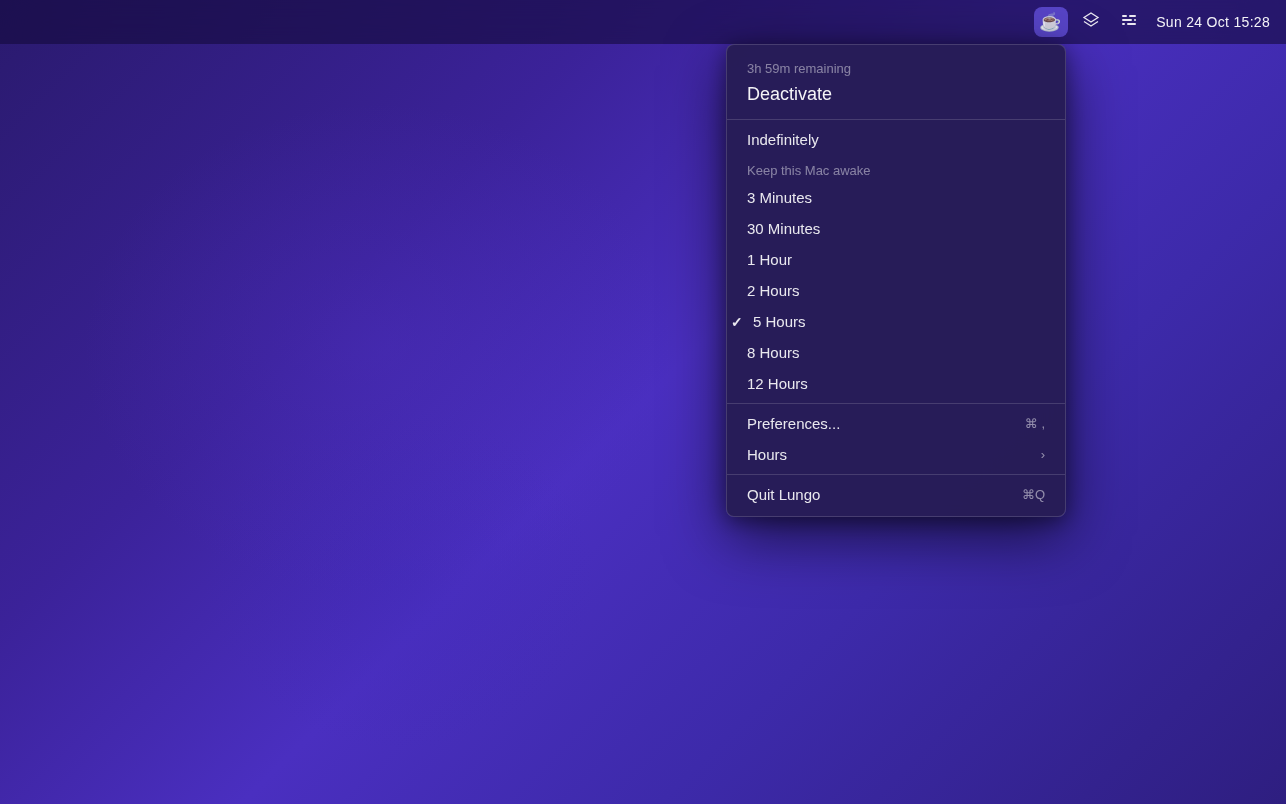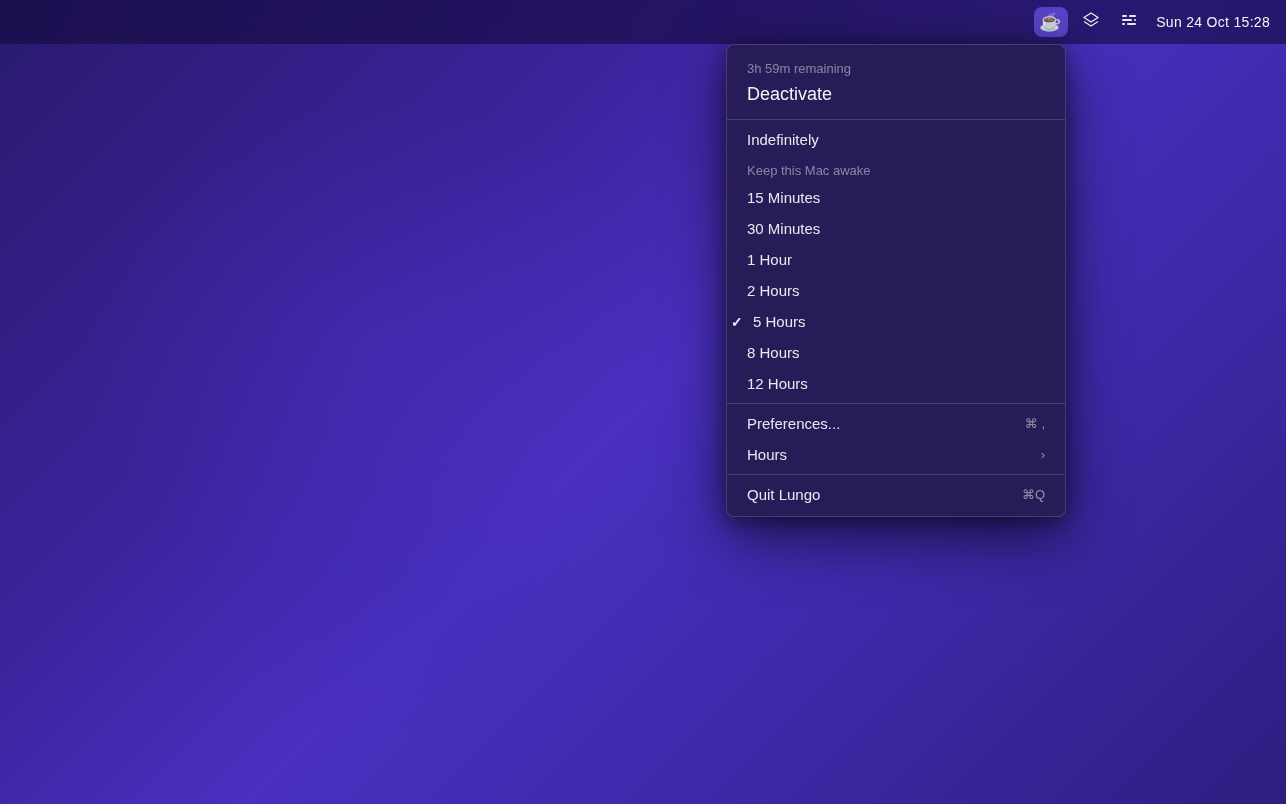--- a/index.html
+++ b/index.html
@@ -205,21 +205,21 @@
 
   <div class="menu-item">
     <span class="menu-item-label">Indefinitely</span>
   </div>
 
   <div class="menu-item section-header">
     <span>Keep this Mac awake</span>
   </div>
 
   <div class="menu-item">
-    <span class="menu-item-label">15 Minutes</span>
+    <span class="menu-item-label">3 Minutes</span>
   </div>
 
   <div class="menu-item">
     <span class="menu-item-label">30 Minutes</span>
   </div>
 
   <div class="menu-item">
     <span class="menu-item-label">1 Hour</span>
   </div>
 

